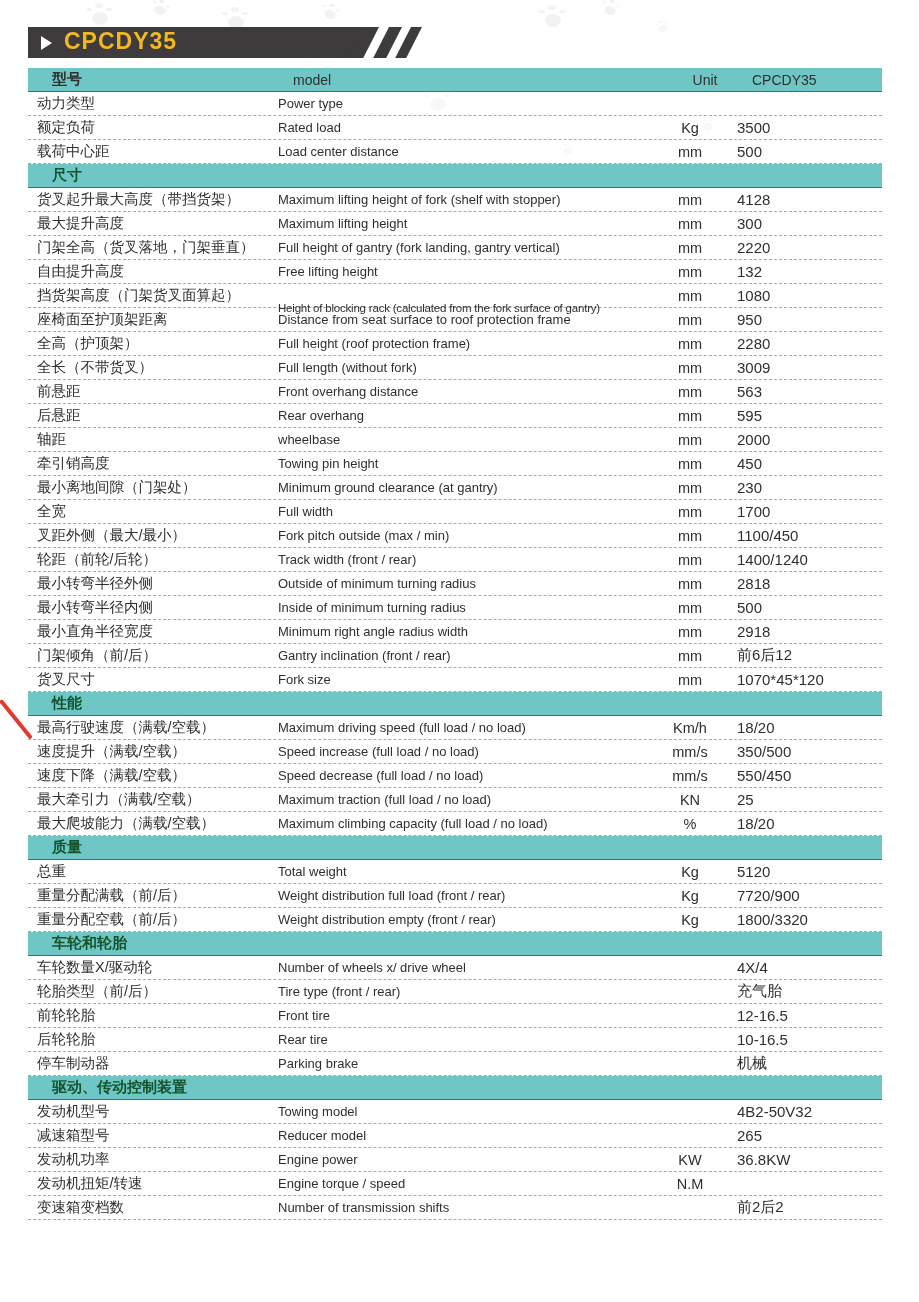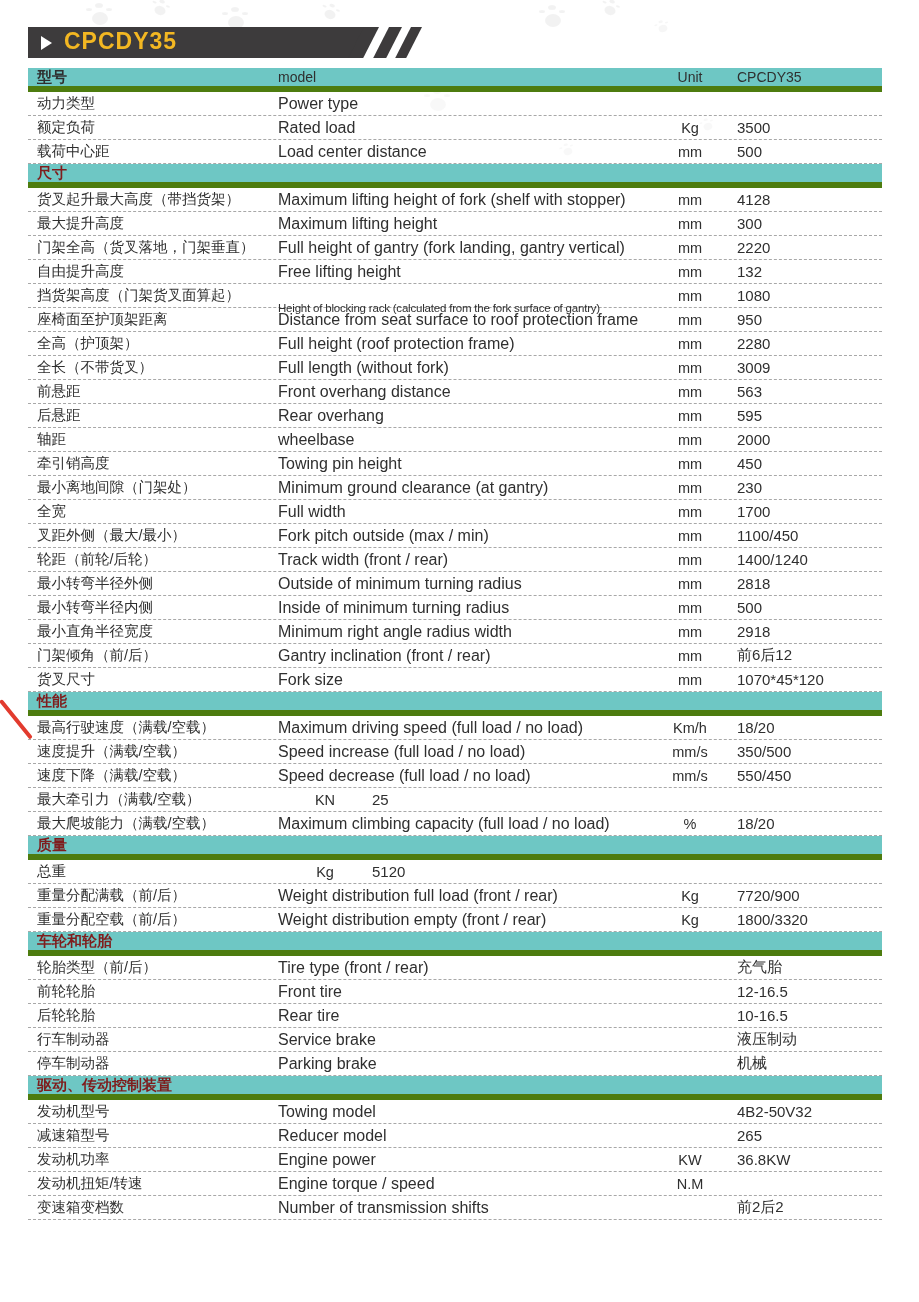--- a/index.html
+++ b/index.html
@@ -34,25 +34,25 @@
   .stripe.s3{left:383px; width:11px;}
 
   
   .pen-mark{position:absolute; left:2px; top:699px; width:49px; height:3.5px;
             background:#e23b2e; border-radius:2px; transform:rotate(51deg); transform-origin:0 0;}
 
   
   .spec-table{position:absolute; left:28px; top:68px; width:854px;}
   .trow{display:flex; height:24px; align-items:center; box-sizing:border-box;
         border-bottom:1px dashed #a8a8a8;}
-  .trow.header,.trow.section{background:#6ec7c4; border-bottom:6px solid #4d7c0f;}
-  .c-section{font-weight:bold; font-size:15px; padding-left:9px; color:#7f1d1d; white-space:nowrap;}
+  .trow.header,.trow.section{background:#6ec7c4; border-bottom:1px solid #4d7c0f;padding-left:15px;}
+  .c-section{font-weight:bold; font-size:15px; padding-left:9px; color:#14532d; white-space:nowrap;}
   .c-cn{width:250px; padding-left:9px; font-size:14.5px; box-sizing:border-box;
         white-space:nowrap; overflow:hidden;}
-  .c-en{width:365px; font-size:16px; box-sizing:border-box; white-space:nowrap; overflow:hidden;}
+  .c-en{width:365px; font-size:13px; box-sizing:border-box; white-space:nowrap; overflow:hidden;}
   .c-en.condensed{font-size:11.5px; letter-spacing:-.2px;margin-top:24px;}
   .c-unit{width:94px; font-size:14.5px; white-space:nowrap;text-align:center;}
   .c-val{flex:1; font-size:15px; white-space:nowrap;}
   .trow.header .c-cn{font-weight:bold; font-size:15px;}
   .trow.header .c-en,.trow.header .c-unit,.trow.header .c-val{font-size:14px;}
 </style>
 </head>
 <body>
 
 <div class="page">
@@ -250,75 +250,77 @@
         <span class="c-val">350/500</span>
       </div>
       <div class="trow row">
         <span class="c-cn">速度下降（满载/空载）</span>
         <span class="c-en">Speed decrease (full load / no load)</span>
         <span class="c-unit">mm/s</span>
         <span class="c-val">550/450</span>
       </div>
       <div class="trow row">
         <span class="c-cn">最大牵引力（满载/空载）</span>
+        <span class="c-en">Maximum traction (full load / no load)</span>
         <span class="c-unit">KN</span>
         <span class="c-val">25</span>
       </div>
       <div class="trow row">
         <span class="c-cn">最大爬坡能力（满载/空载）</span>
         <span class="c-en">Maximum climbing capacity (full load / no load)</span>
         <span class="c-unit">%</span>
         <span class="c-val">18/20</span>
       </div>
       <div class="trow section">
         <span class="c-section">质量</span>
       </div>
       <div class="trow row">
         <span class="c-cn">总重</span>
+        <span class="c-en">Total weight</span>
         <span class="c-unit">Kg</span>
         <span class="c-val">5120</span>
       </div>
       <div class="trow row">
         <span class="c-cn">重量分配满载（前/后）</span>
         <span class="c-en">Weight distribution full load (front / rear)</span>
         <span class="c-unit">Kg</span>
         <span class="c-val">7720/900</span>
       </div>
       <div class="trow row">
         <span class="c-cn">重量分配空载（前/后）</span>
         <span class="c-en">Weight distribution empty (front / rear)</span>
         <span class="c-unit">Kg</span>
         <span class="c-val">1800/3320</span>
       </div>
       <div class="trow section">
         <span class="c-section">车轮和轮胎</span>
       </div>
       <div class="trow row">
+        <span class="c-cn">车轮数量X/驱动轮</span>
+        <span class="c-en">Number of wheels x/ drive wheel</span>
+        <span class="c-unit"></span>
+        <span class="c-val">4X/4</span>
+      </div>
+      <div class="trow row">
         <span class="c-cn">轮胎类型（前/后）</span>
         <span class="c-en">Tire type (front / rear)</span>
         <span class="c-unit"></span>
         <span class="c-val">充气胎</span>
       </div>
       <div class="trow row">
         <span class="c-cn">前轮轮胎</span>
         <span class="c-en">Front tire</span>
         <span class="c-unit"></span>
         <span class="c-val">12-16.5</span>
       </div>
       <div class="trow row">
         <span class="c-cn">后轮轮胎</span>
         <span class="c-en">Rear tire</span>
         <span class="c-unit"></span>
         <span class="c-val">10-16.5</span>
-      </div>
-      <div class="trow row">
-        <span class="c-cn">行车制动器</span>
-        <span class="c-en">Service brake</span>
-        <span class="c-unit"></span>
-        <span class="c-val">液压制动</span>
       </div>
       <div class="trow row">
         <span class="c-cn">停车制动器</span>
         <span class="c-en">Parking brake</span>
         <span class="c-unit"></span>
         <span class="c-val">机械</span>
       </div>
       <div class="trow section">
         <span class="c-section">驱动、传动控制装置</span>
       </div>

